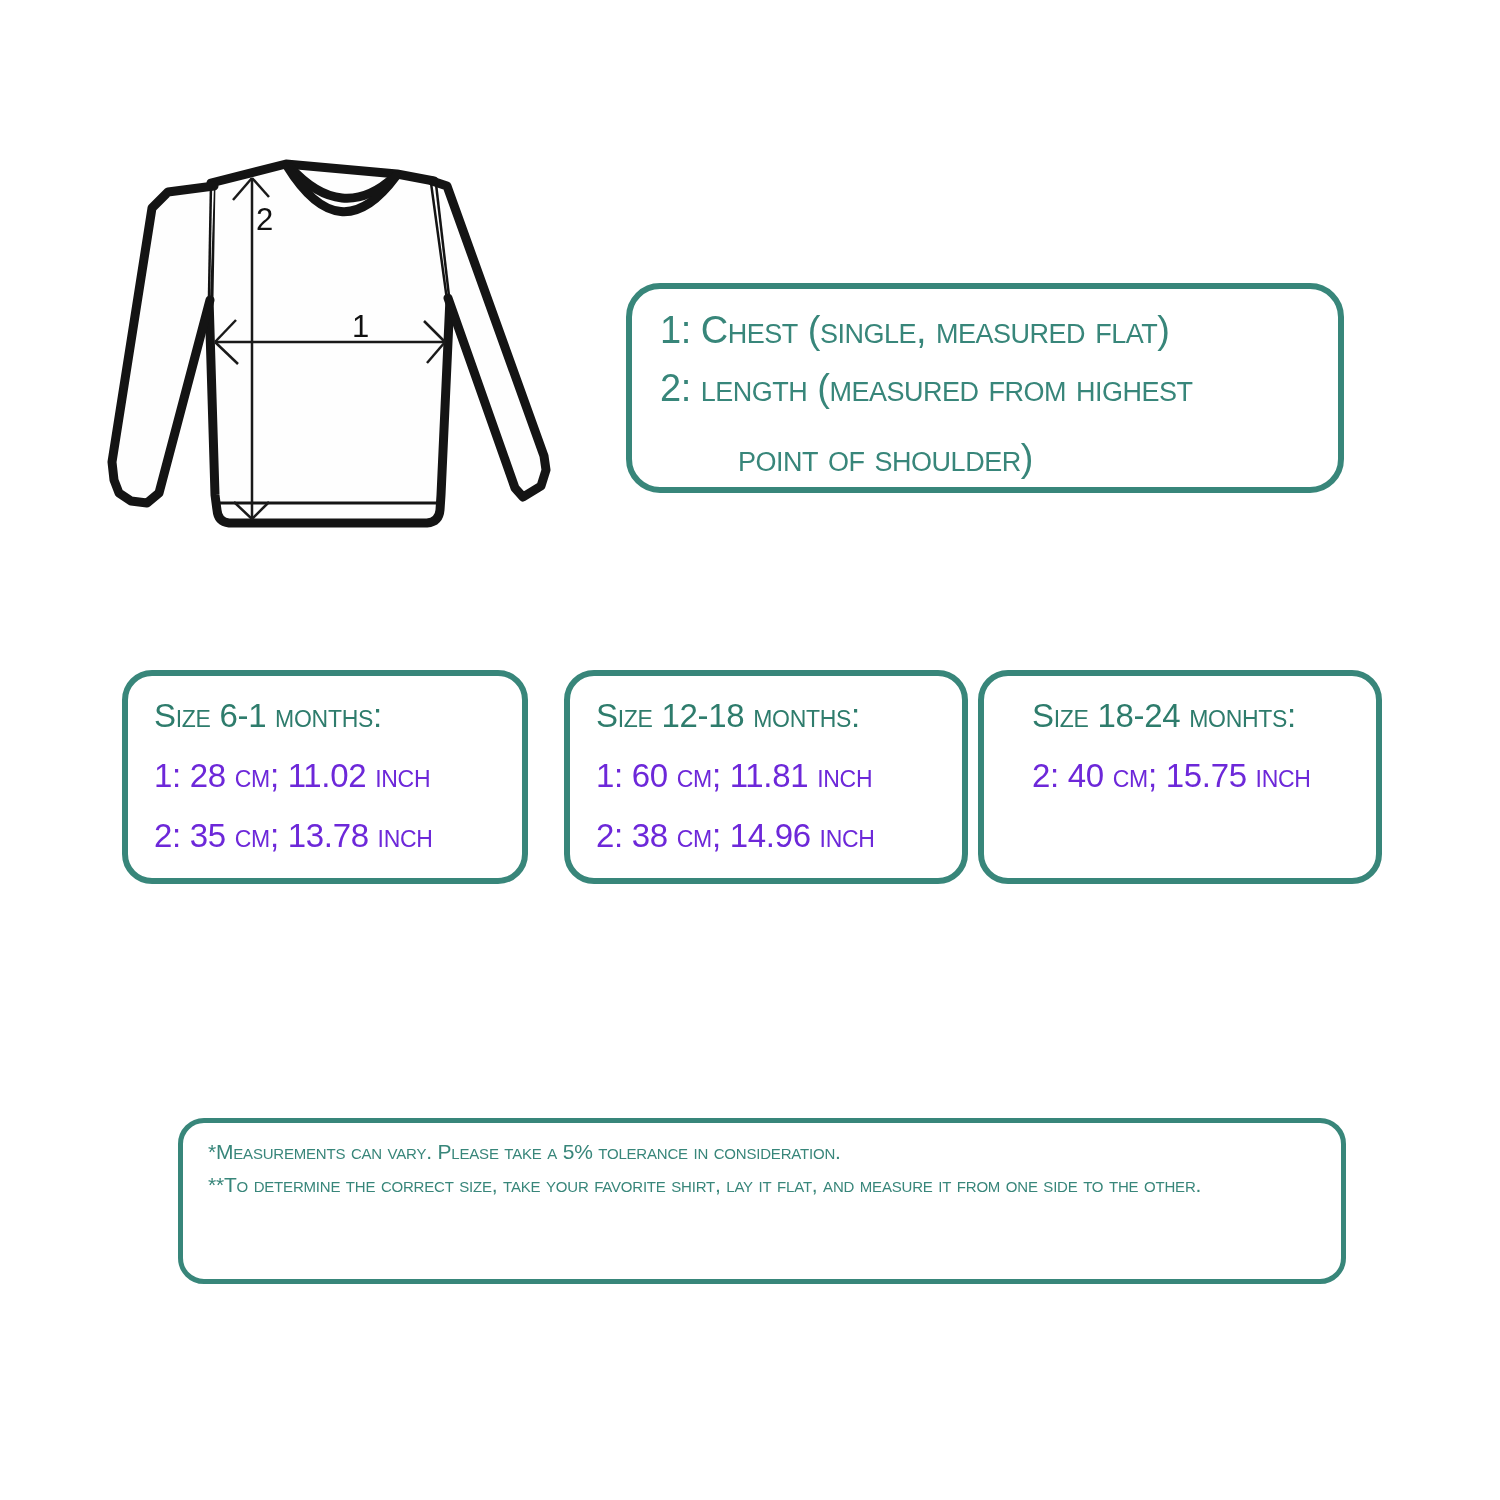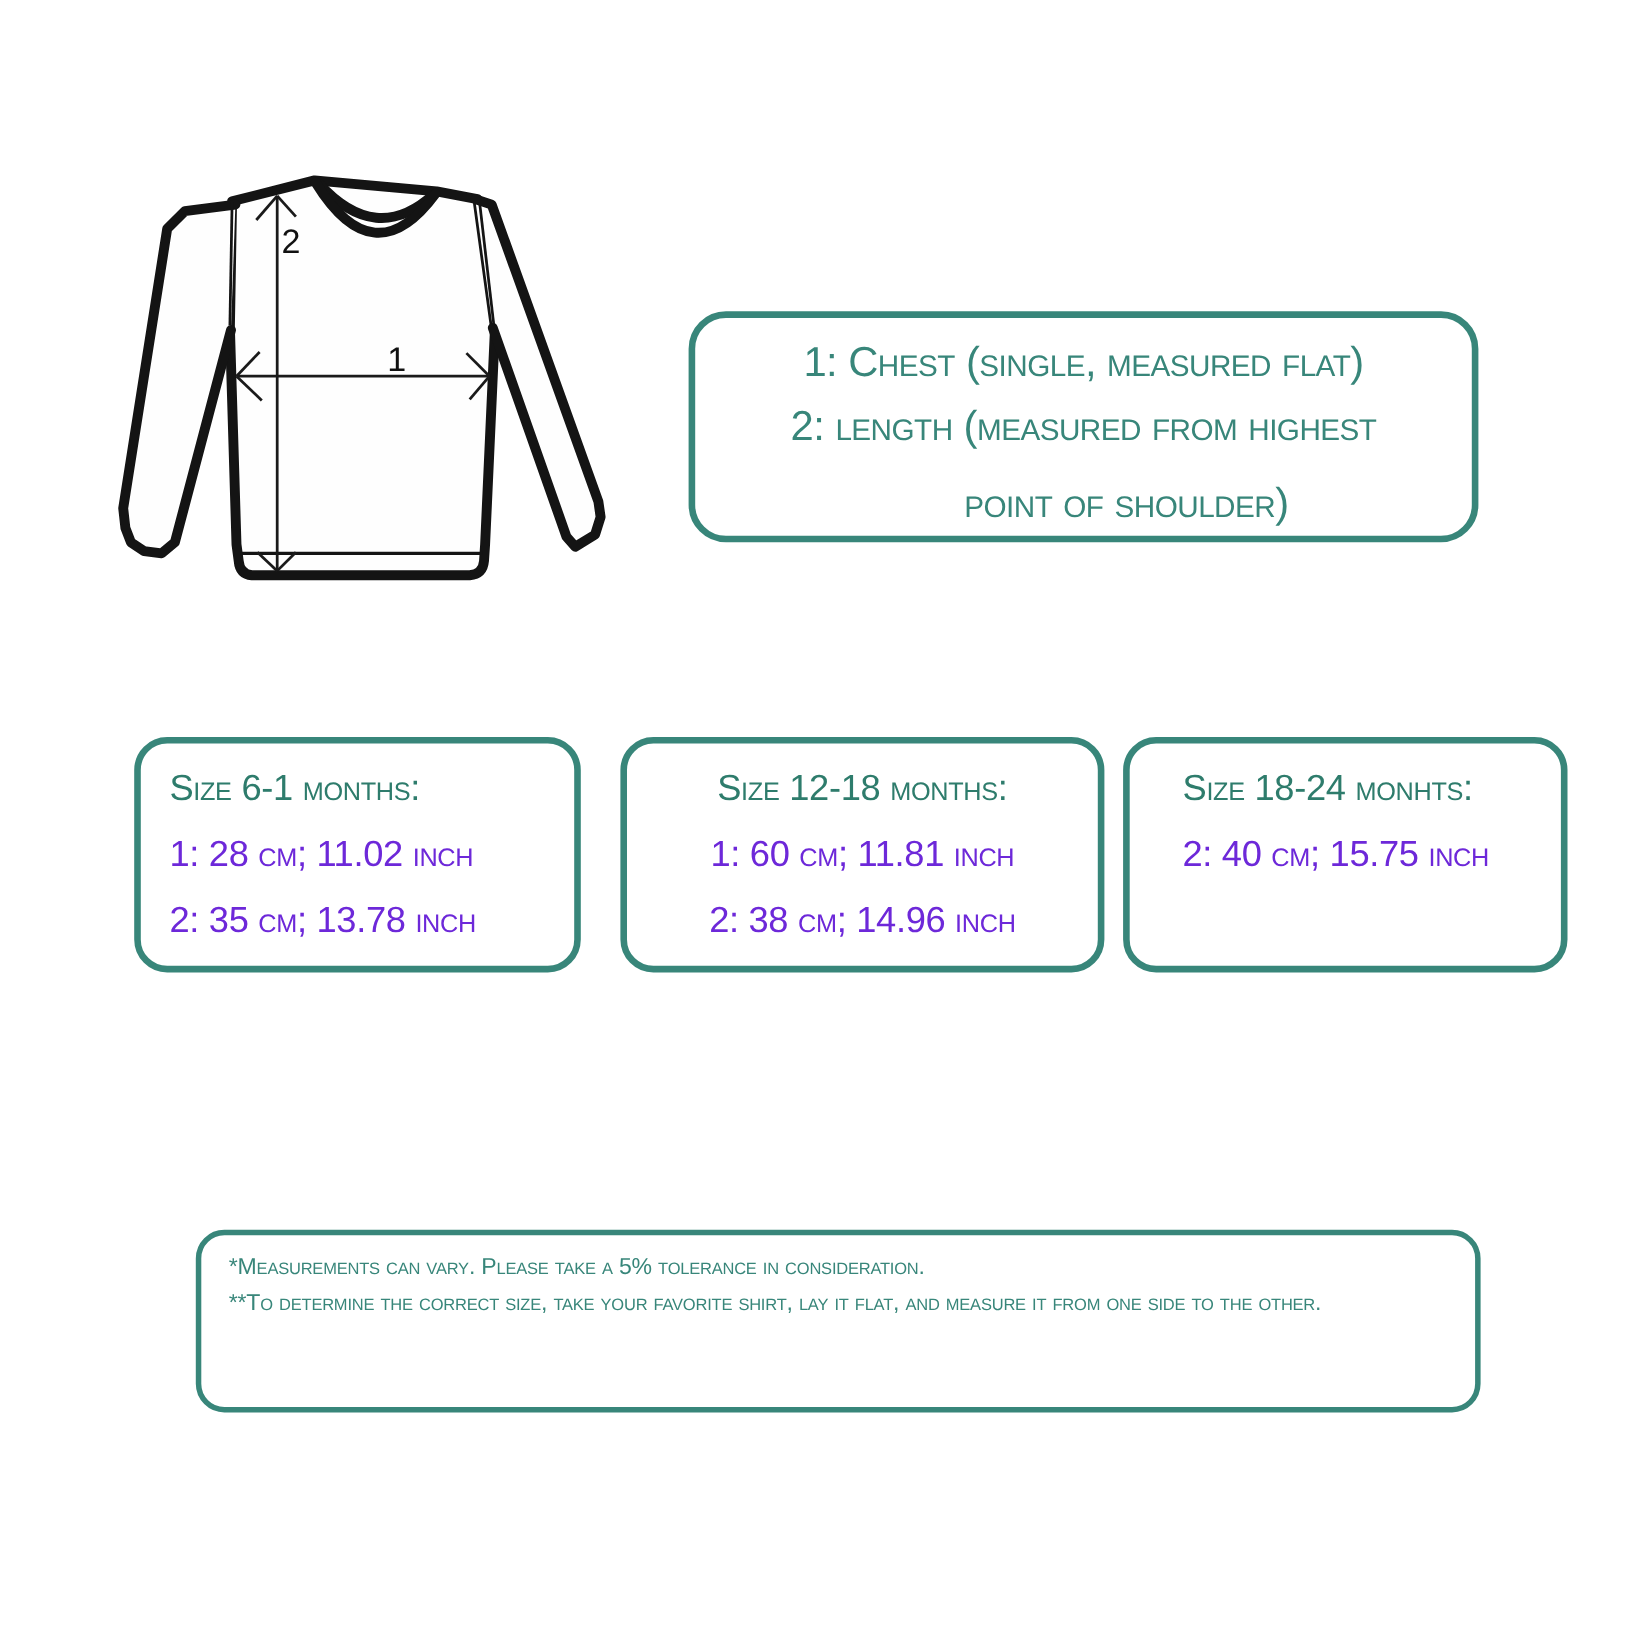--- a/index.html
+++ b/index.html
@@ -19,38 +19,37 @@
   
   .legend{
     left:626px;top:283px;width:718px;height:210px;
     border-radius:34px;
     padding:12px 28px;
     color:#38867a;
     font-size:38px;line-height:58px;
     font-variant:small-caps;font-variant-caps:small-caps;
     letter-spacing:-0.5px;
     white-space:nowrap;
-    text-align:center;
   }
   .legend .indent{padding-left:78px;margin-top:12px;}
   
   .size-box{
     top:670px;height:214px;
     border-radius:30px;
     padding:10px 26px;
     font-size:33px;line-height:60px;
     font-variant:small-caps;font-variant-caps:small-caps;
     letter-spacing:-0.3px;
     white-space:nowrap;
   }
   .size-box .title{color:#2e7c6c;}
   .size-box .row{color:#6d28d9;}
   .size-box.b1{left:122px;width:406px;}
-  .size-box.b2{left:564px;width:440px;text-align:center;}
-  .size-box.b3{left:1021px;width:404px;padding-left:48px;}
+  .size-box.b2{left:564px;width:404px;}
+  .size-box.b3{left:978px;width:404px;padding-left:48px;}
   
   .notes{
     left:178px;top:1118px;width:1168px;height:166px;
     border-width:5px;
     border-radius:26px;
     padding:12px 25px;
     color:#38867a;
     font-size:21px;line-height:33px;
     font-variant:small-caps;font-variant-caps:small-caps;
     letter-spacing:-0.2px;

